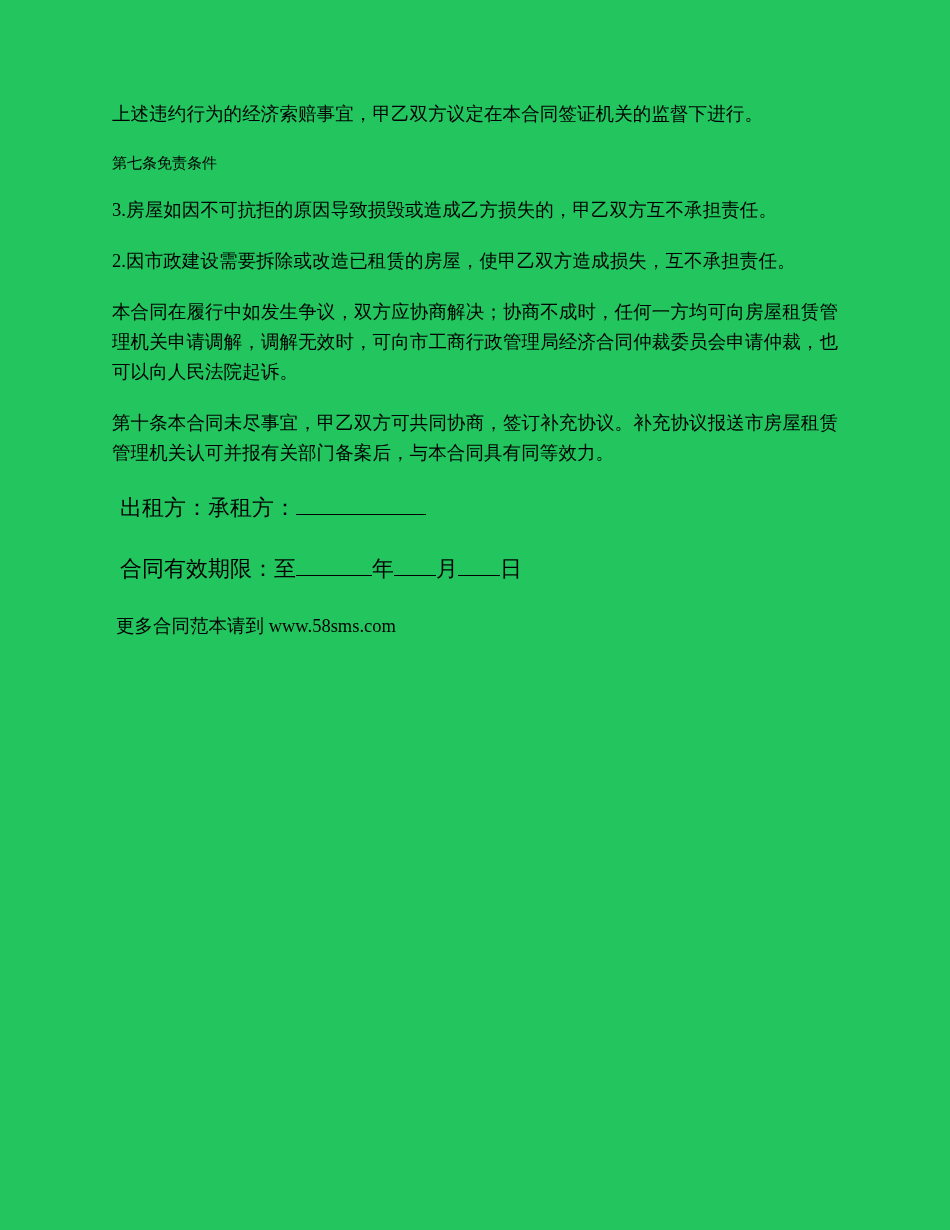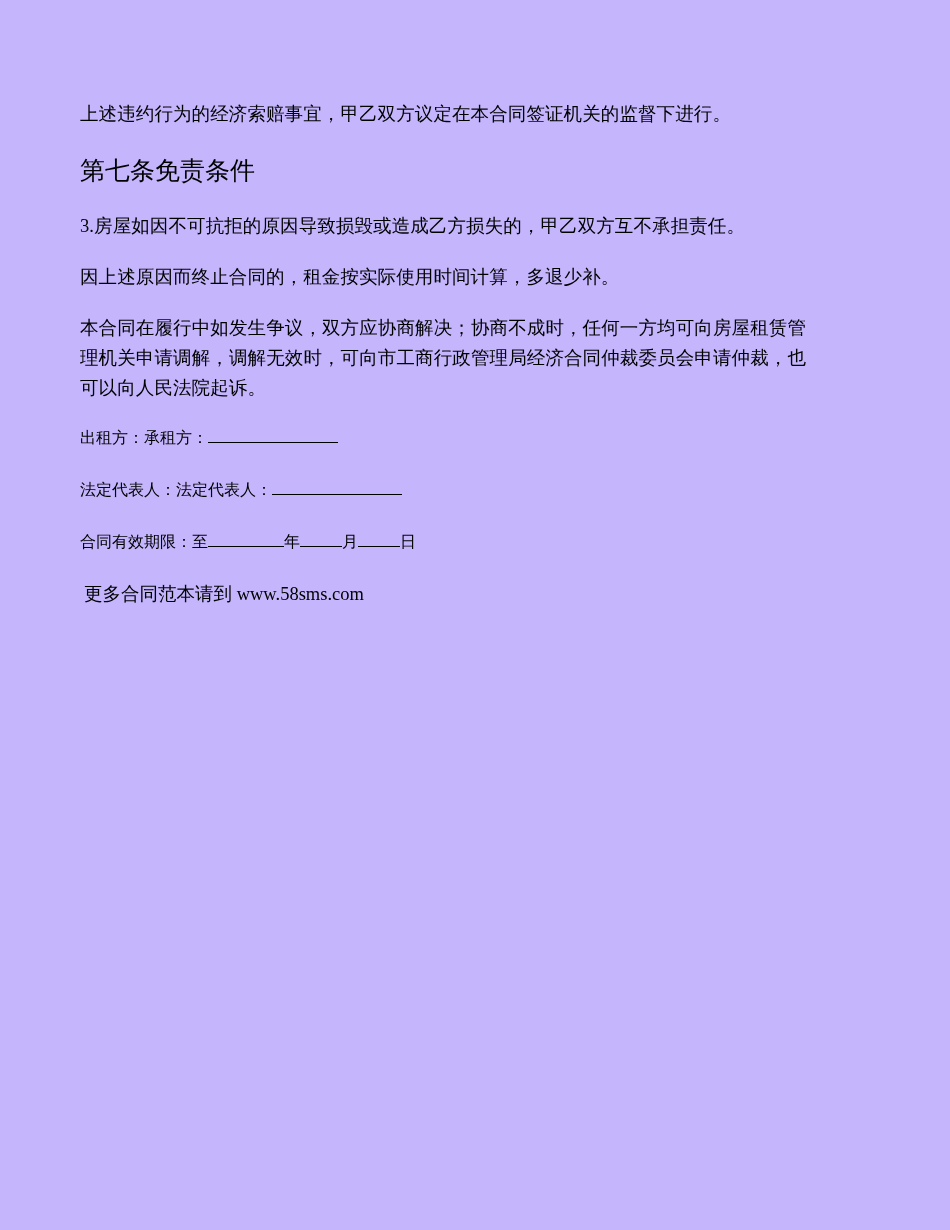--- a/index.html
+++ b/index.html
@@ -11,43 +11,43 @@
     width: 950px;
     height: 1230px;
     font-family: "Liberation Serif", "DejaVu Serif", serif;
     color: #000000;
     overflow: hidden;
   }
   .page {
     box-sizing: border-box;
     width: 950px;
     height: 1230px;
-    padding: 100px 112px 0 80px;
-    background: #c4b5fd;
+    padding: 100px 112px 0 112px;
+    background: #22c55e;
   }
   .doc-body {
     width: 726px;
   }
   p.para {
     margin: 0 0 21px 0;
     font-size: 18.5px;
     line-height: 1.62;
     text-align: justify;
     text-justify: inter-ideograph;
     letter-spacing: 0.1px;
   }
   p.heading {
     margin: 0 0 21px 0;
-    font-size: 25px;
+    font-size: 15px;
     line-height: 1.62;
     font-weight: normal;
   }
   p.sign {
-    margin: 0 0 26px 0;
-    font-size: 16px;
+    margin: 0 0 26px 8px;
+    font-size: 22px;
     line-height: 1.6;
   }
   p.footer-note {
     margin: 4px;
     font-size: 18.5px;
     line-height: 1.6;
   }
   .blank {
     display: inline-block;
     border-bottom: 1px solid #000;
@@ -62,36 +62,34 @@
 
 <div class="page">
   <div class="doc-body">
 
     <p class="para">上述违约行为的经济索赔事宜，甲乙双方议定在本合同签证机关的监督下进行。</p>
 
     <p class="heading">第七条免责条件</p>
 
     <p class="para">3.房屋如因不可抗拒的原因导致损毁或造成乙方损失的，甲乙双方互不承担责任。</p>
 
+    <p class="para">2.因市政建设需要拆除或改造已租赁的房屋，使甲乙双方造成损失，互不承担责任。</p>
 
-    <p class="para">因上述原因而终止合同的，租金按实际使用时间计算，多退少补。</p>
 
 
     <p class="para">本合同在履行中如发生争议，双方应协商解决；协商不成时，任何一方均可向房屋租赁管理机关申请调解，调解无效时，可向市工商行政管理局经济合同仲裁委员会申请仲裁，也可以向人民法院起诉。</p>
 
 
+    <p class="para">第十条本合同未尽事宜，甲乙双方可共同协商，签订补充协议。补充协议报送市房屋租赁管理机关认可并报有关部门备案后，与本合同具有同等效力。</p>
 
 
     <p class="sign">
       <span>出租方：承租方：</span><span class="blank blank-long"></span>
     </p>
 
-    <p class="sign">
-      <span>法定代表人：法定代表人：</span><span class="blank blank-long"></span>
-    </p>
 
 
     <p class="sign">
       <span>合同有效期限：至</span><span class="blank blank-short"></span><span>年</span><span class="blank blank-tiny"></span><span>月</span><span class="blank blank-tiny"></span><span>日</span>
     </p>
 
     <p class="footer-note">更多合同范本请到 www.58sms.com</p>
 
   </div>
 </div>

